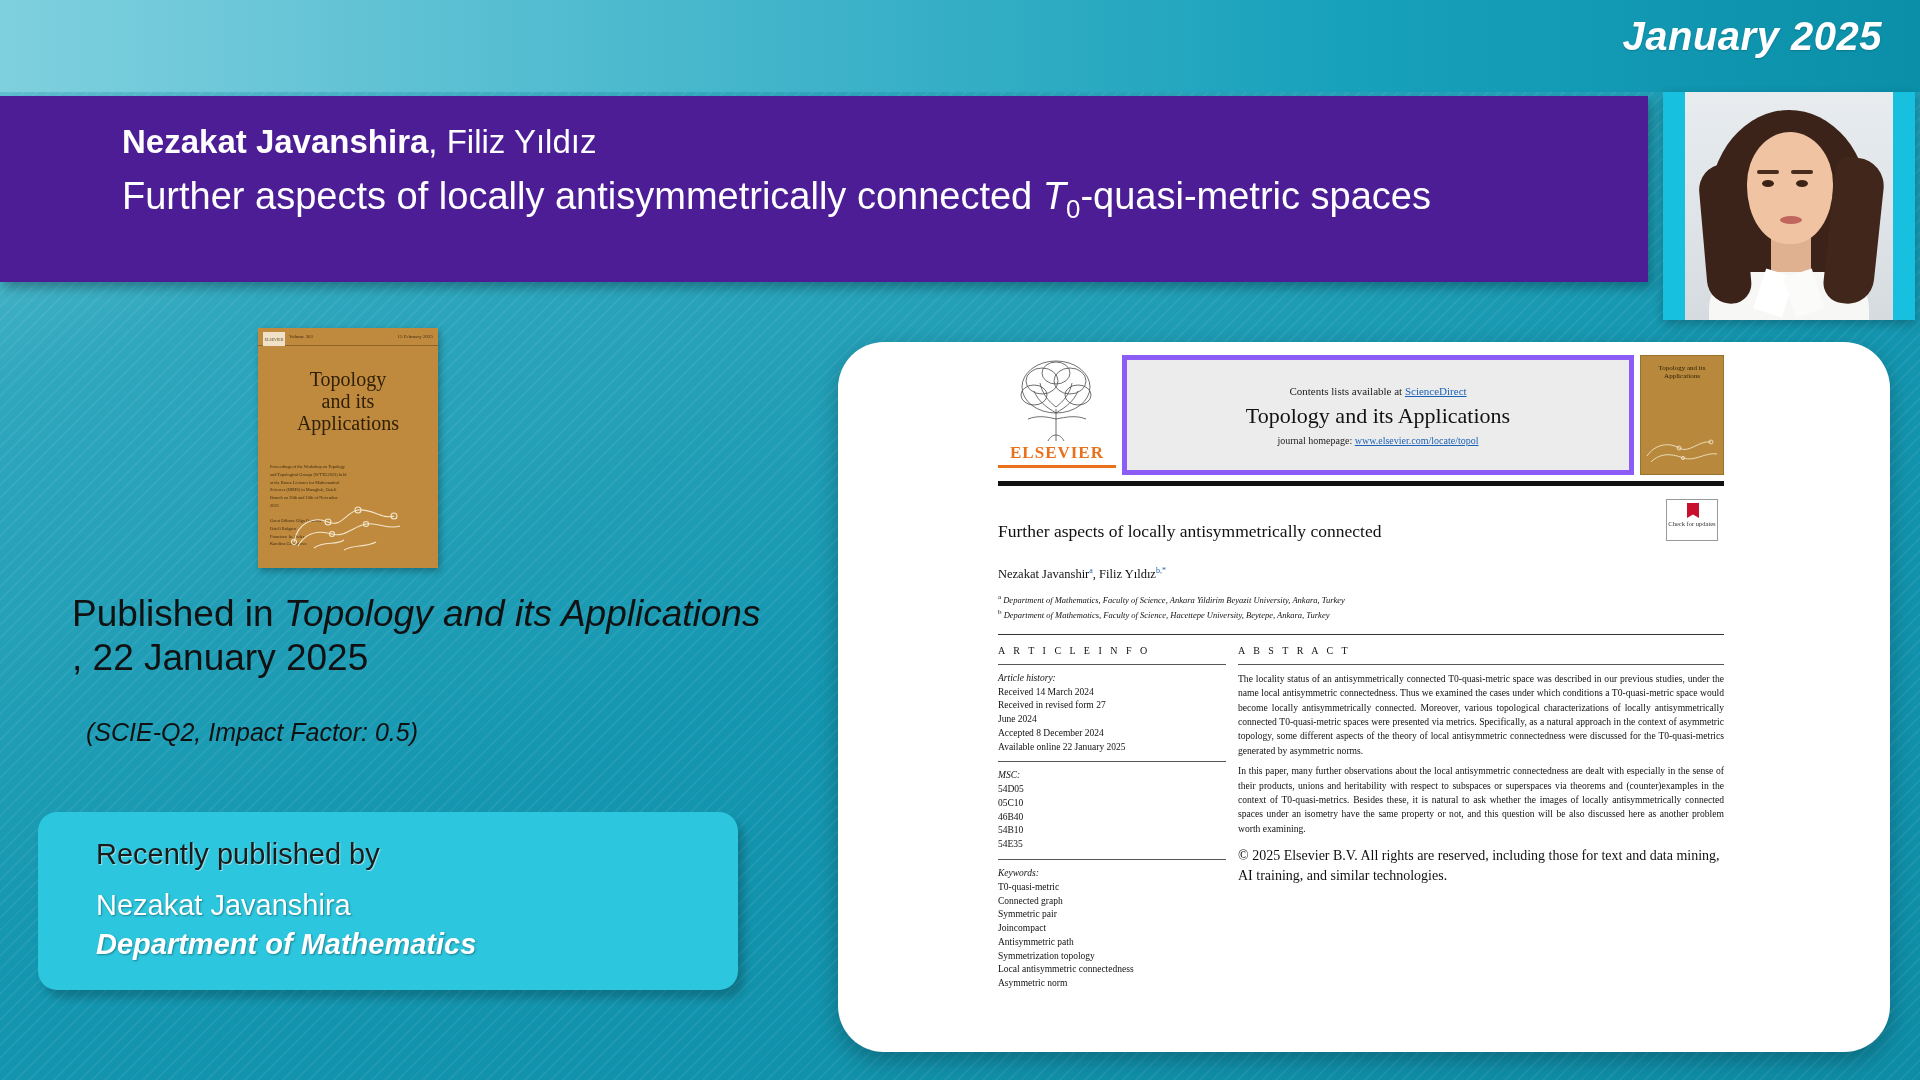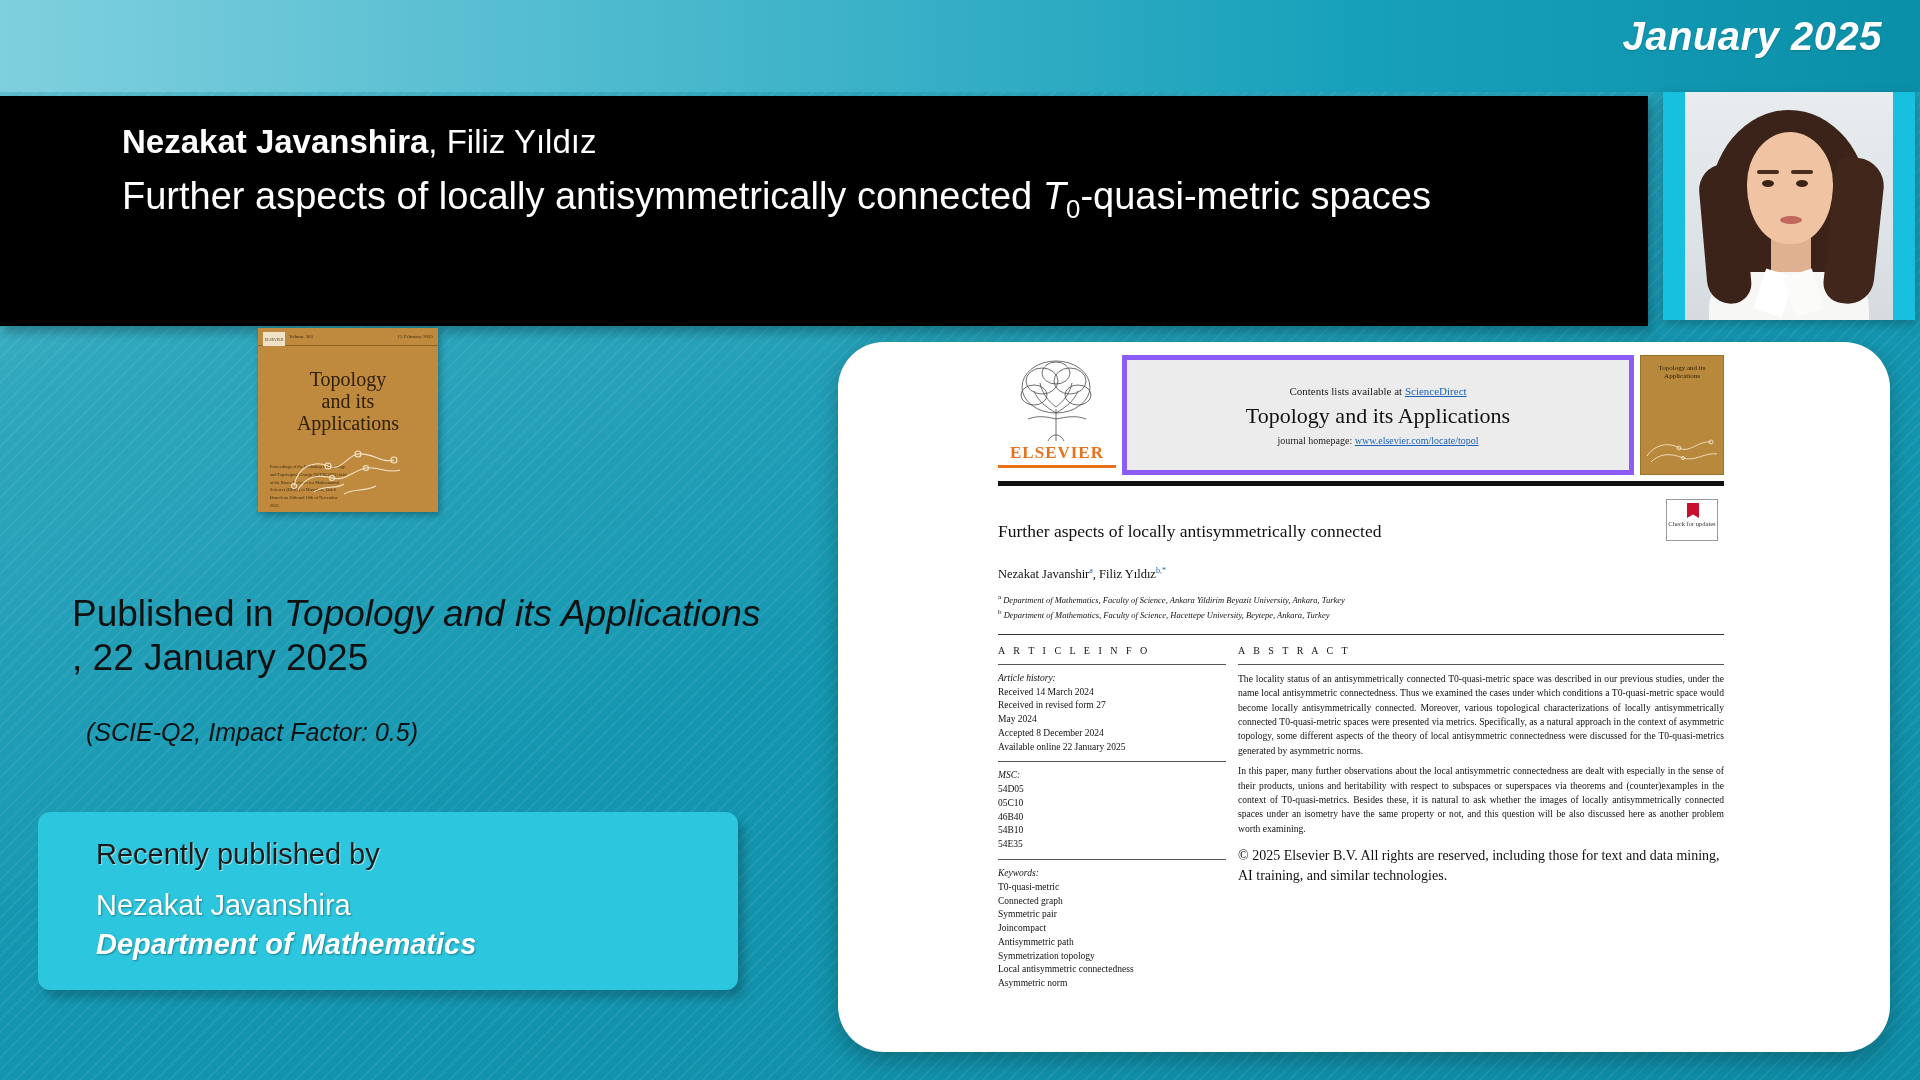--- a/index.html
+++ b/index.html
@@ -28,22 +28,22 @@
     background: linear-gradient(90deg, #7fd0de 0%, #49b8cd 35%, #18a1bb 70%, #0b8fa9 100%);
   }
   .date-label {
     position: absolute; right: 38px; top: 14px;
     font-size: 40px; font-style: italic; font-weight: 700;
     color: #ffffff; letter-spacing: 0.5px;
     text-shadow: 0 1px 2px rgba(0,0,0,0.18);
   }
   
   .title-bar {
-    position: absolute; left: 0; top: 96px; width: 1648px; height: 230px;
-    background: #000000;
+    position: absolute; left: 0; top: 96px; width: 1648px; height: 186px;
+    background: #4c1d95;
     box-shadow: 4px 6px 10px rgba(0,0,0,0.28);
     padding: 26px 23px 0 122px;
   }
   .authors {
     color: #ffffff; font-size: 33px; line-height: 1.2; margin-bottom: 10px;
   }
   .authors .a1 { font-weight: 700; }
   .authors .a2 { font-weight: 400; }
   .paper-title {
     color: #ffffff; font-size: 38px; line-height: 1.28; font-weight: 400;
@@ -80,21 +80,21 @@
   .p-eye.l{ left:77px;} .p-eye.r{ left:111px;}
   .p-lip { position:absolute; left:95px; top:124px; width:22px; height:8px; background:#c0665c; border-radius:50%;}
   .p-shirt {
     position: absolute; left: 24px; top: 180px; width: 160px; height: 60px;
     background: #f7f7f5; border-radius: 36px 36px 0 0;
   }
   .p-collar-l { position:absolute; left: 74px; top:180px; width:30px; height:42px; background:#ffffff; transform: rotate(18deg); }
   .p-collar-r { position:absolute; left: 104px; top:180px; width:30px; height:42px; background:#fbfbfa; transform: rotate(-18deg); }
   
   .cover {
-    position: absolute; left: 258px; top: 328px; width: 180px; height: 184px;
+    position: absolute; left: 258px; top: 328px; width: 180px; height: 240px;
     background: #c08a3e; box-shadow: 2px 3px 7px rgba(0,0,0,0.3);
     font-family: "Liberation Serif", serif;
     overflow: hidden;
   }
   .cover-top {
     height: 18px; border-bottom: 1px solid #8d6328;
     display: flex; align-items: center; justify-content: space-between;
     padding: 0 5px; font-size: 5px; color: #3d2a10;
   }
   .cover-els { position:absolute; left:5px; top:4px; width:22px; height:14px; background:#efe2c8; font-size:4px; color:#5a3f16; display:flex; align-items:center; justify-content:center;}
@@ -116,21 +116,21 @@
   }
   .pub-text .ital { font-style: italic; }
   .impact {
     position: absolute; left: 86px; top: 718px;
     font-size: 25px; font-style: italic; color: #111111;
   }
   
   .badge {
     position: absolute; left: 38px; top: 812px; width: 700px; height: 178px;
     background: #2cc6de;
-    border-radius: 12px;
+    border-radius: 19px;
     box-shadow: 6px 8px 10px rgba(0,0,0,0.22);
     padding: 26px 0 0 58px;
   }
   .badge-line1 {
     font-size: 29px; color: #1b1b1b; margin-bottom: 18px;
     text-shadow: 1px 1px 1px rgba(255,255,255,0.55);
   }
   .badge-line2 { font-size: 29px; color: #ffffff; text-shadow: 1px 1px 2px rgba(0,0,0,0.35); margin-bottom: 6px;}
   .badge-line3 { font-size: 29px; color: #ffffff; font-style: italic; font-weight: 700; text-shadow: 1px 1px 2px rgba(0,0,0,0.35);}
   
@@ -362,21 +362,21 @@
     <div class="pp-rule"></div>
 
     <div class="pp-cols">
       <div class="pp-left">
         <div class="pp-head">A R T I C L E    I N F O</div>
         <div class="pp-hr"></div>
         <div class="pp-small">
           <div style="font-style:italic">Article history:</div>
           <div>Received 14 March 2024</div>
           <div>Received in revised form 27</div>
-          <div>May 2024</div>
+          <div>June 2024</div>
           <div>Accepted 8 December 2024</div>
           <div>Available online 22 January 2025</div>
         </div>
         <div class="pp-hr"></div>
         <div class="pp-small">
           <div style="font-style:italic">MSC:</div>
           <div>54D05</div>
           <div>05C10</div>
           <div>46B40</div>
           <div>54B10</div>

